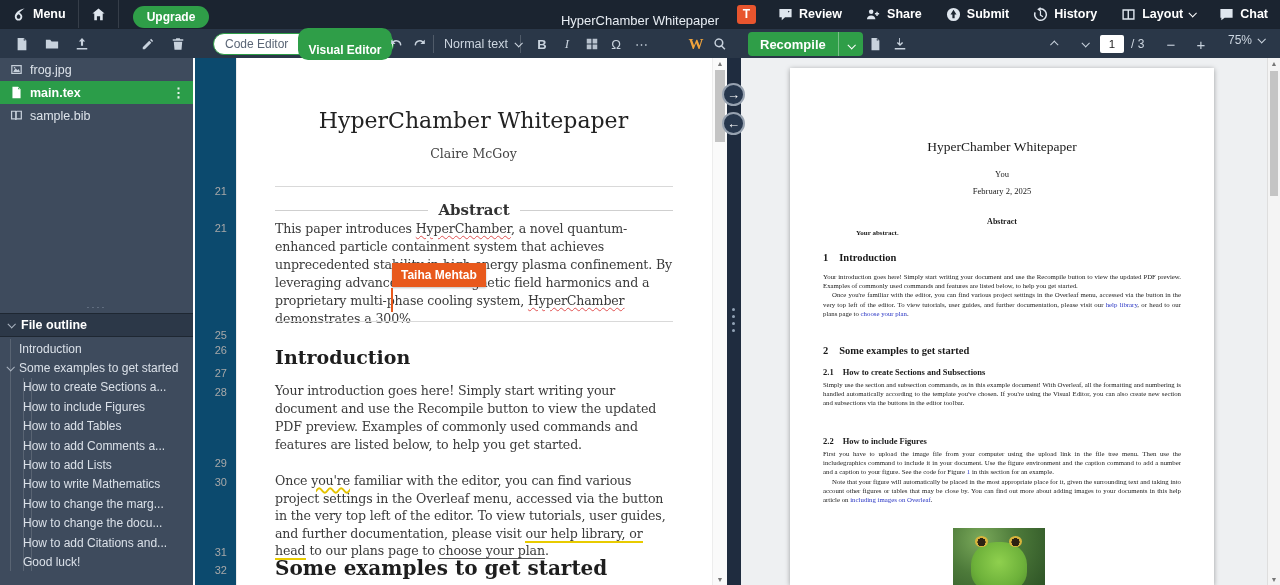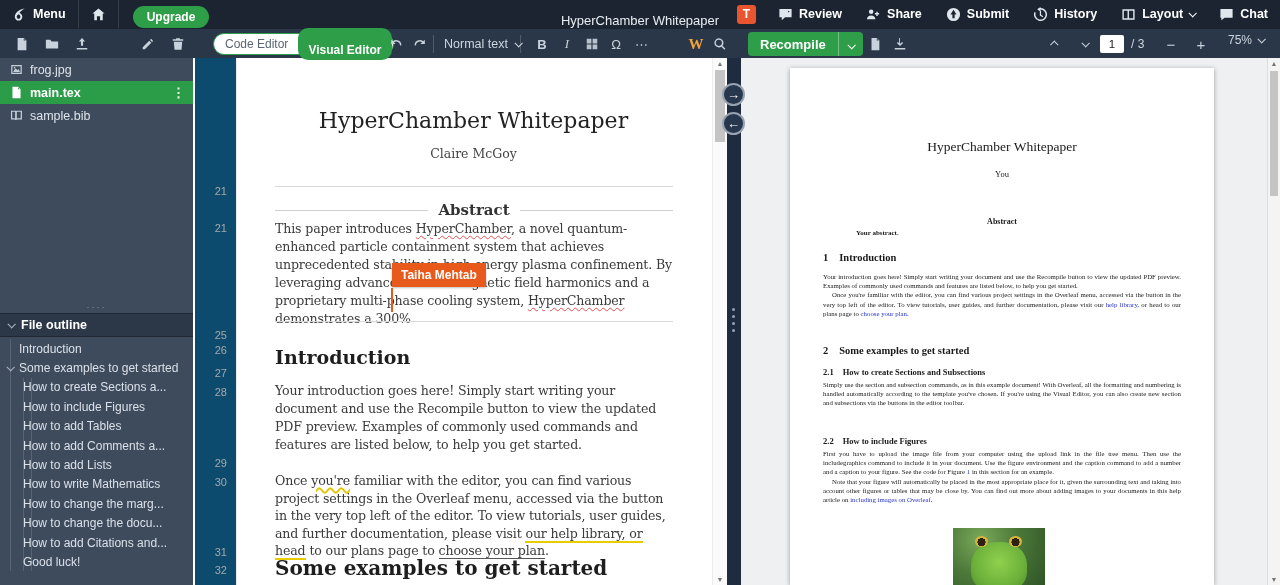--- a/index.html
+++ b/index.html
@@ -460,20 +460,21 @@
         <i></i>
         <i></i>
         <i></i>
       </div>
   </div>
 
   <div class="pdfpanel">
     <div class="page">
       <div class="pc" style="top:71px;font-size:13.5px">HyperChamber Whitepaper</div>
       <div class="pc" style="top:101px;font-size:8.5px">You</div>
+      <div class="pc" style="top:118px;font-size:8.5px">February 2, 2025</div>
       <div class="pc" style="top:149px;font-size:8px;font-weight:bold">Abstract</div>
       <div style="position:absolute;top:161px;left:66px;font-size:7px;font-weight:bold">Your abstract.</div>
 
       <div class="ph" style="top:184px;font-size:10.5px">
         <span>1</span>
         <span>Introduction</span>
       </div>
       <div class="pp" style="top:204px">
         <span>Your introduction goes here! Simply start writing your document and use the Recompile button to view the updated PDF preview. Examples of commonly used commands and features are listed below, to help you get started.</span><br>
         <span class="ind"></span><span>Once you're familiar with the editor, you can find various project settings in the Overleaf menu, accessed via the button in the very top left of the editor. To view tutorials, user guides, and further documentation, please visit our </span><span class="plink">help library</span><span>, or head to our plans page to </span><span class="plink">choose your plan</span><span>.</span>

